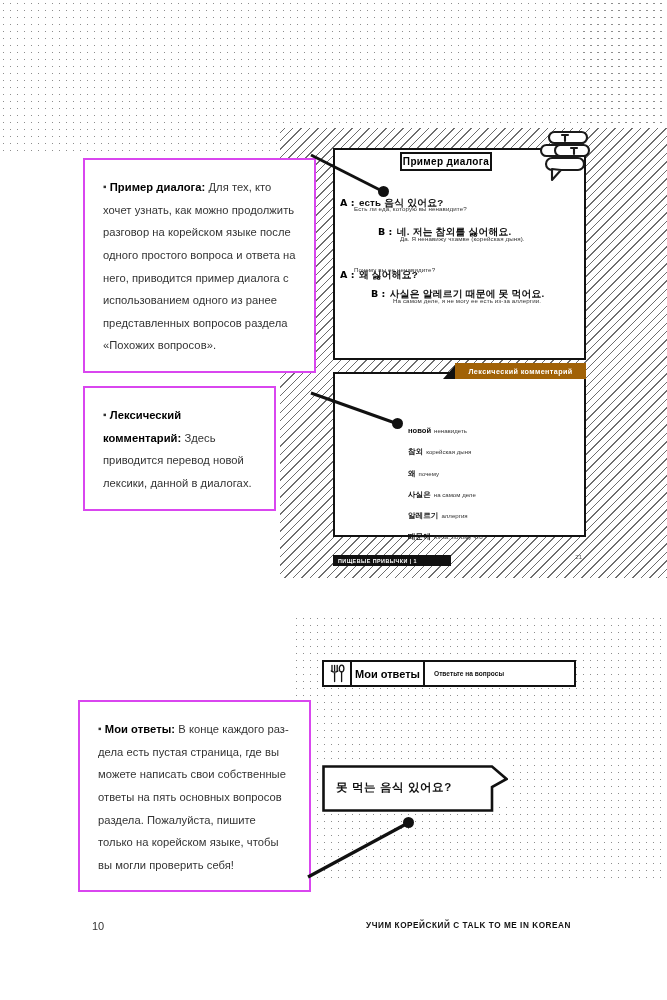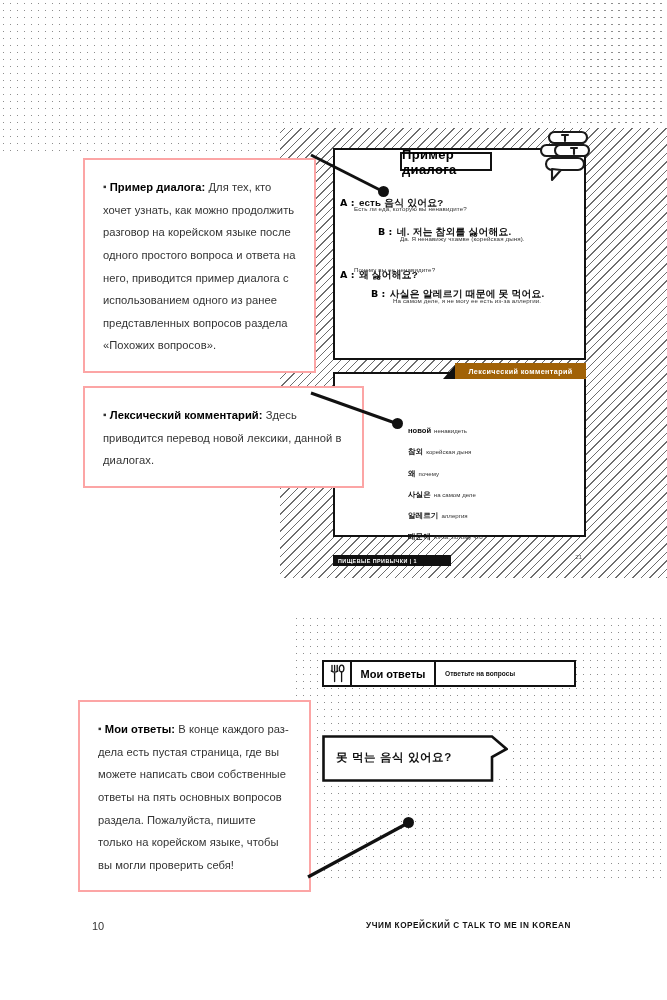--- a/index.html
+++ b/index.html
@@ -36,52 +36,52 @@
     border:2.5px solid #111;
     box-sizing:border-box;
   }
   
   #dialog-sheet{ left:333px; top:148px; width:253px; height:212px; border-width:2.5px; }
   #vocab-sheet{ left:333px; top:372px; width:253px; height:165px; }
 
   .callout{
     position:absolute;
     background:#fff;
-    border:2px solid #fca5a5;
+    border:2px solid #d946ef;
     box-sizing:border-box;
     padding:16px 18px 14px 18px;
     z-index:6;
   }
   .callout p{
     margin:0;
     font-size:11.2px;
     line-height:2.02;
     color:#333;
     letter-spacing:.05px;
   }
   .callout b{ color:#000; font-weight:bold; }
   .bullet{ font-size:10px; vertical-align:1px; }
 
   #callout-dialog{ left:83px; top:158px; width:233px; }
-  #callout-vocab{ left:83px; top:386px; width:281px; }
+  #callout-vocab{ left:83px; top:386px; width:193px; }
   #callout-answers{ left:78px; top:700px; width:233px; }
 
   
   .leader{ position:absolute; z-index:8; }
   .dot{
     position:absolute; width:11px; height:11px; border-radius:50%;
     background:#111; z-index:9;
   }
 
   
   .tab-label{
     position:absolute;
     background:#fff;
     border:2px solid #111;
-    font-size:13px;
+    font-size:10px;
     font-weight:bold;
     letter-spacing:.35px;
     color:#000;
     display:flex; align-items:center; justify-content:center;
     box-sizing:border-box;
     z-index:7;
   }
   #label-dialog-box{ left:400px; top:152px; width:92px; height:19px; }
 
   #banner-lex{
@@ -132,31 +132,31 @@
 
   #answers-header{
     position:absolute; left:322px; top:660px; width:254px; height:27px;
     display:flex; z-index:7; background:#fff; border:2.5px solid #111; box-sizing:border-box;
   }
   #answers-icon-cell{
     width:28px; border-right:2.5px solid #111; display:flex;
     align-items:center; justify-content:center; box-sizing:border-box;
   }
   #answers-title-cell{
-    width:84px; border-right:2.5px solid #111;
+    width:73px; border-right:2.5px solid #111;
     display:flex; align-items:center; justify-content:center;
     font-size:11px; font-weight:bold; color:#000; box-sizing:border-box;
   }
   #answers-sub-cell{
     flex:1; display:flex; align-items:center; padding-left:9px;
     font-size:6.6px; font-weight:bold; color:#111; box-sizing:border-box;
   }
 
   #question-bubble{
-    position:absolute; left:322px; top:735px; width:186px; height:38px;
+    position:absolute; left:322px; top:765px; width:186px; height:38px;
     background:#fff; z-index:7;
   }
   #question-bubble .qtext{
     position:absolute; left:14px; top:15px;
     font-size:11.5px; font-weight:bold; color:#111; letter-spacing:.6px;
   }
 
   
   #page-number{
     position:absolute; left:92px; top:920px;

